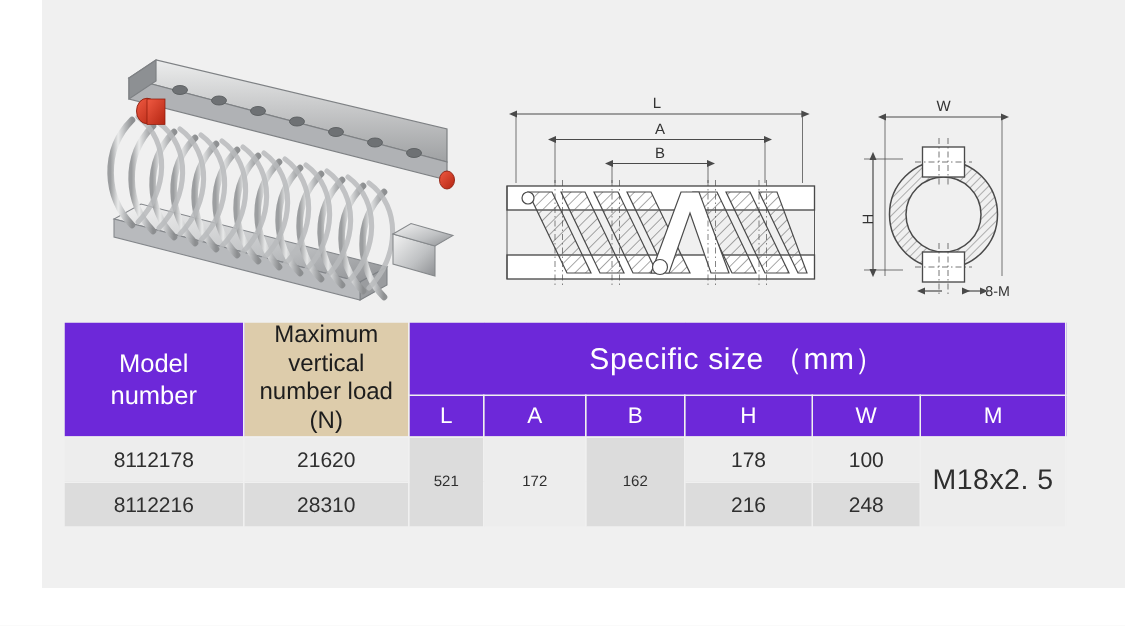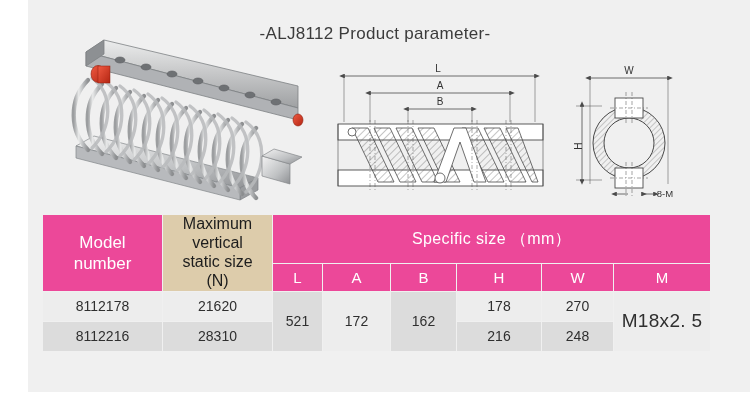--- a/index.html
+++ b/index.html
@@ -39,43 +39,42 @@
   .tbl{
     position:absolute;left:42px;top:214px;width:668px;height:178px;
     font-size:13px;color:#2f2f2f;
   }
   .tbl table{border-collapse:collapse;width:668px;table-layout:fixed;}
   .tbl td,.tbl th{
     padding:0;margin:0;text-align:center;vertical-align:middle;
     border:1px solid #f0f0f0;font-weight:normal;
   }
   th.hd{
-    background:#ec4899;color:#ffffff;
+    background:#6d28d9;color:#ffffff;
   }
   th.hd-model{font-size:17px;line-height:1.25;}
   th.hd-load{
     background:#ddccab;color:#1d1d1d;font-size:16px;line-height:1.18;
   }
-  th.hd-spec{font-size:16px;letter-spacing:.4px;}
+  th.hd-spec{font-size:20px;letter-spacing:.4px;}
   th.hd-sub{font-size:15px;}
 
   td.cellA{background:#ededed;}
   td.cellB{background:#dcdcdc;}
   td.datarow{height:29px;font-size:14px;}
-  td.merge{font-size:14px;}
+  td.merge{font-size:10px;}
   td.m-col{font-size:19px;letter-spacing:.3px;}
 </style>
 </head>
 <body>
 
 <div id="stage">
 
   <div class="panel"></div>
 
-  <div class="title">-ALJ8112 Product parameter-</div>
 
   <div class="photo">
     <svg width="250" height="178" viewBox="0 0 250 178">
       <defs>
         <linearGradient id="alu" x1="0" y1="0" x2="0" y2="1">
           <stop offset="0%" stop-color="#eceded"></stop>
           <stop offset="45%" stop-color="#c9cacb"></stop>
           <stop offset="100%" stop-color="#9fa1a3"></stop>
         </linearGradient>
         <linearGradient id="alu2" x1="0" y1="0" x2="1" y2="1">
@@ -308,21 +307,21 @@
       <tbody>
 
         <tr>
           <th class="hd hd-model" rowspan="2" style="height:74px">
             <div>Model</div>
             <div>number</div>
           </th>
           <th class="hd-load" rowspan="2">
             <div>Maximum</div>
             <div>vertical</div>
-            <div>static size</div>
+            <div>number load</div>
             <div>(N)</div>
           </th>
           <th class="hd hd-spec" colspan="6" style="height:48px">Specific size （mm）</th>
         </tr>
 
         <tr>
           <th class="hd hd-sub" style="height:26px">L</th>
           <th class="hd hd-sub">A</th>
           <th class="hd hd-sub">B</th>
           <th class="hd hd-sub">H</th>
@@ -330,21 +329,21 @@
           <th class="hd hd-sub">M</th>
         </tr>
 
         <tr>
           <td class="cellA datarow">8112178</td>
           <td class="cellA datarow">21620</td>
           <td class="cellB merge" rowspan="2">521</td>
           <td class="cellA merge" rowspan="2">172</td>
           <td class="cellB merge" rowspan="2">162</td>
           <td class="cellA datarow">178</td>
-          <td class="cellA datarow">270</td>
+          <td class="cellA datarow">100</td>
           <td class="cellA m-col" rowspan="2">M18x2. 5</td>
         </tr>
 
         <tr>
           <td class="cellB datarow">8112216</td>
           <td class="cellB datarow">28310</td>
           <td class="cellB datarow">216</td>
           <td class="cellB datarow">248</td>
         </tr>
       </tbody>

